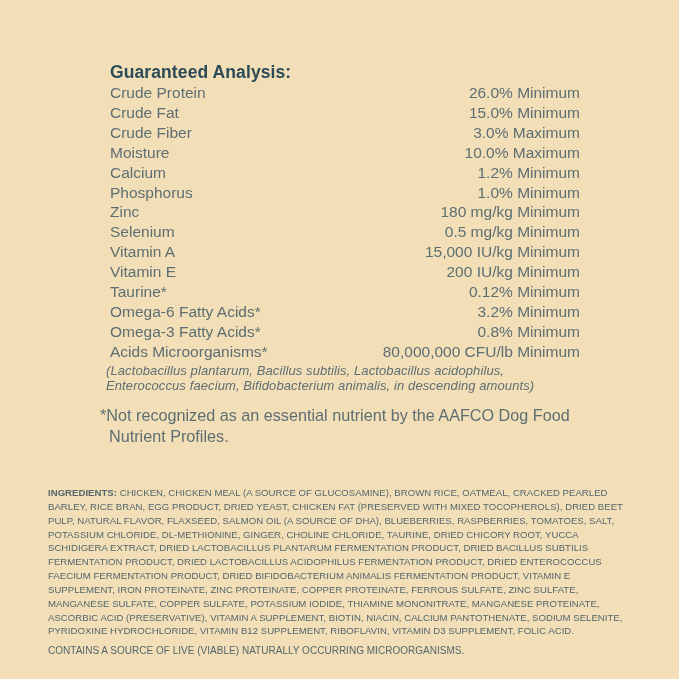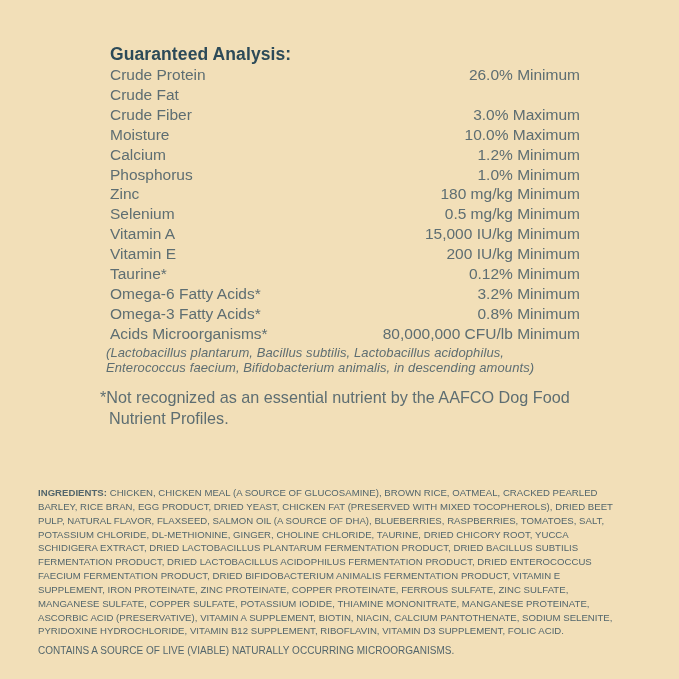--- a/index.html
+++ b/index.html
@@ -11,21 +11,21 @@
   }
   body {
     position: relative;
     background: var(--bg, #F2DFB8);
     font-family: "Liberation Sans", "DejaVu Sans", sans-serif;
     -webkit-font-smoothing: antialiased;
   }
   .ga-section {
     position: absolute;
     left: 110px;
-    top: 44px;
+    top: 62px;
     width: 470px;
   }
   .ga-heading {
     margin: 0;
     font-size: 17.5px;
     font-weight: 700;
     line-height: 21px;
     letter-spacing: 0.1px;
     color: var(--heading, #2C4A58);
   }
@@ -53,21 +53,21 @@
     margin: 12px 0 0 -10px;
     width: 462px;
     font-size: 16.2px;
     line-height: 21px;
     color: var(--body, #5E6E72);
     padding-left: 9px;
     text-indent: -9px;
   }
   .ingredients-section {
     position: absolute;
-    left: 38px;
+    left: 48px;
     top: 486px;
     width: 588px;
   }
   .ingredients-text {
     margin: 0;
     font-size: 9.6px;
     line-height: 13.85px;
     letter-spacing: 0.02px;
     color: var(--fine, #53666C);
   }
@@ -88,20 +88,21 @@
 
   <div class="ga-table">
 
       <div class="ga-row">
         <span class="nutrient">Crude Protein</span>
         <span class="value">26.0% Minimum</span>
       </div>
 
       <div class="ga-row">
         <span class="nutrient">Crude Fat</span>
+        <span class="value">15.0% Minimum</span>
       </div>
 
       <div class="ga-row">
         <span class="nutrient">Crude Fiber</span>
         <span class="value">3.0% Maximum</span>
       </div>
 
       <div class="ga-row">
         <span class="nutrient">Moisture</span>
         <span class="value">10.0% Maximum</span>

